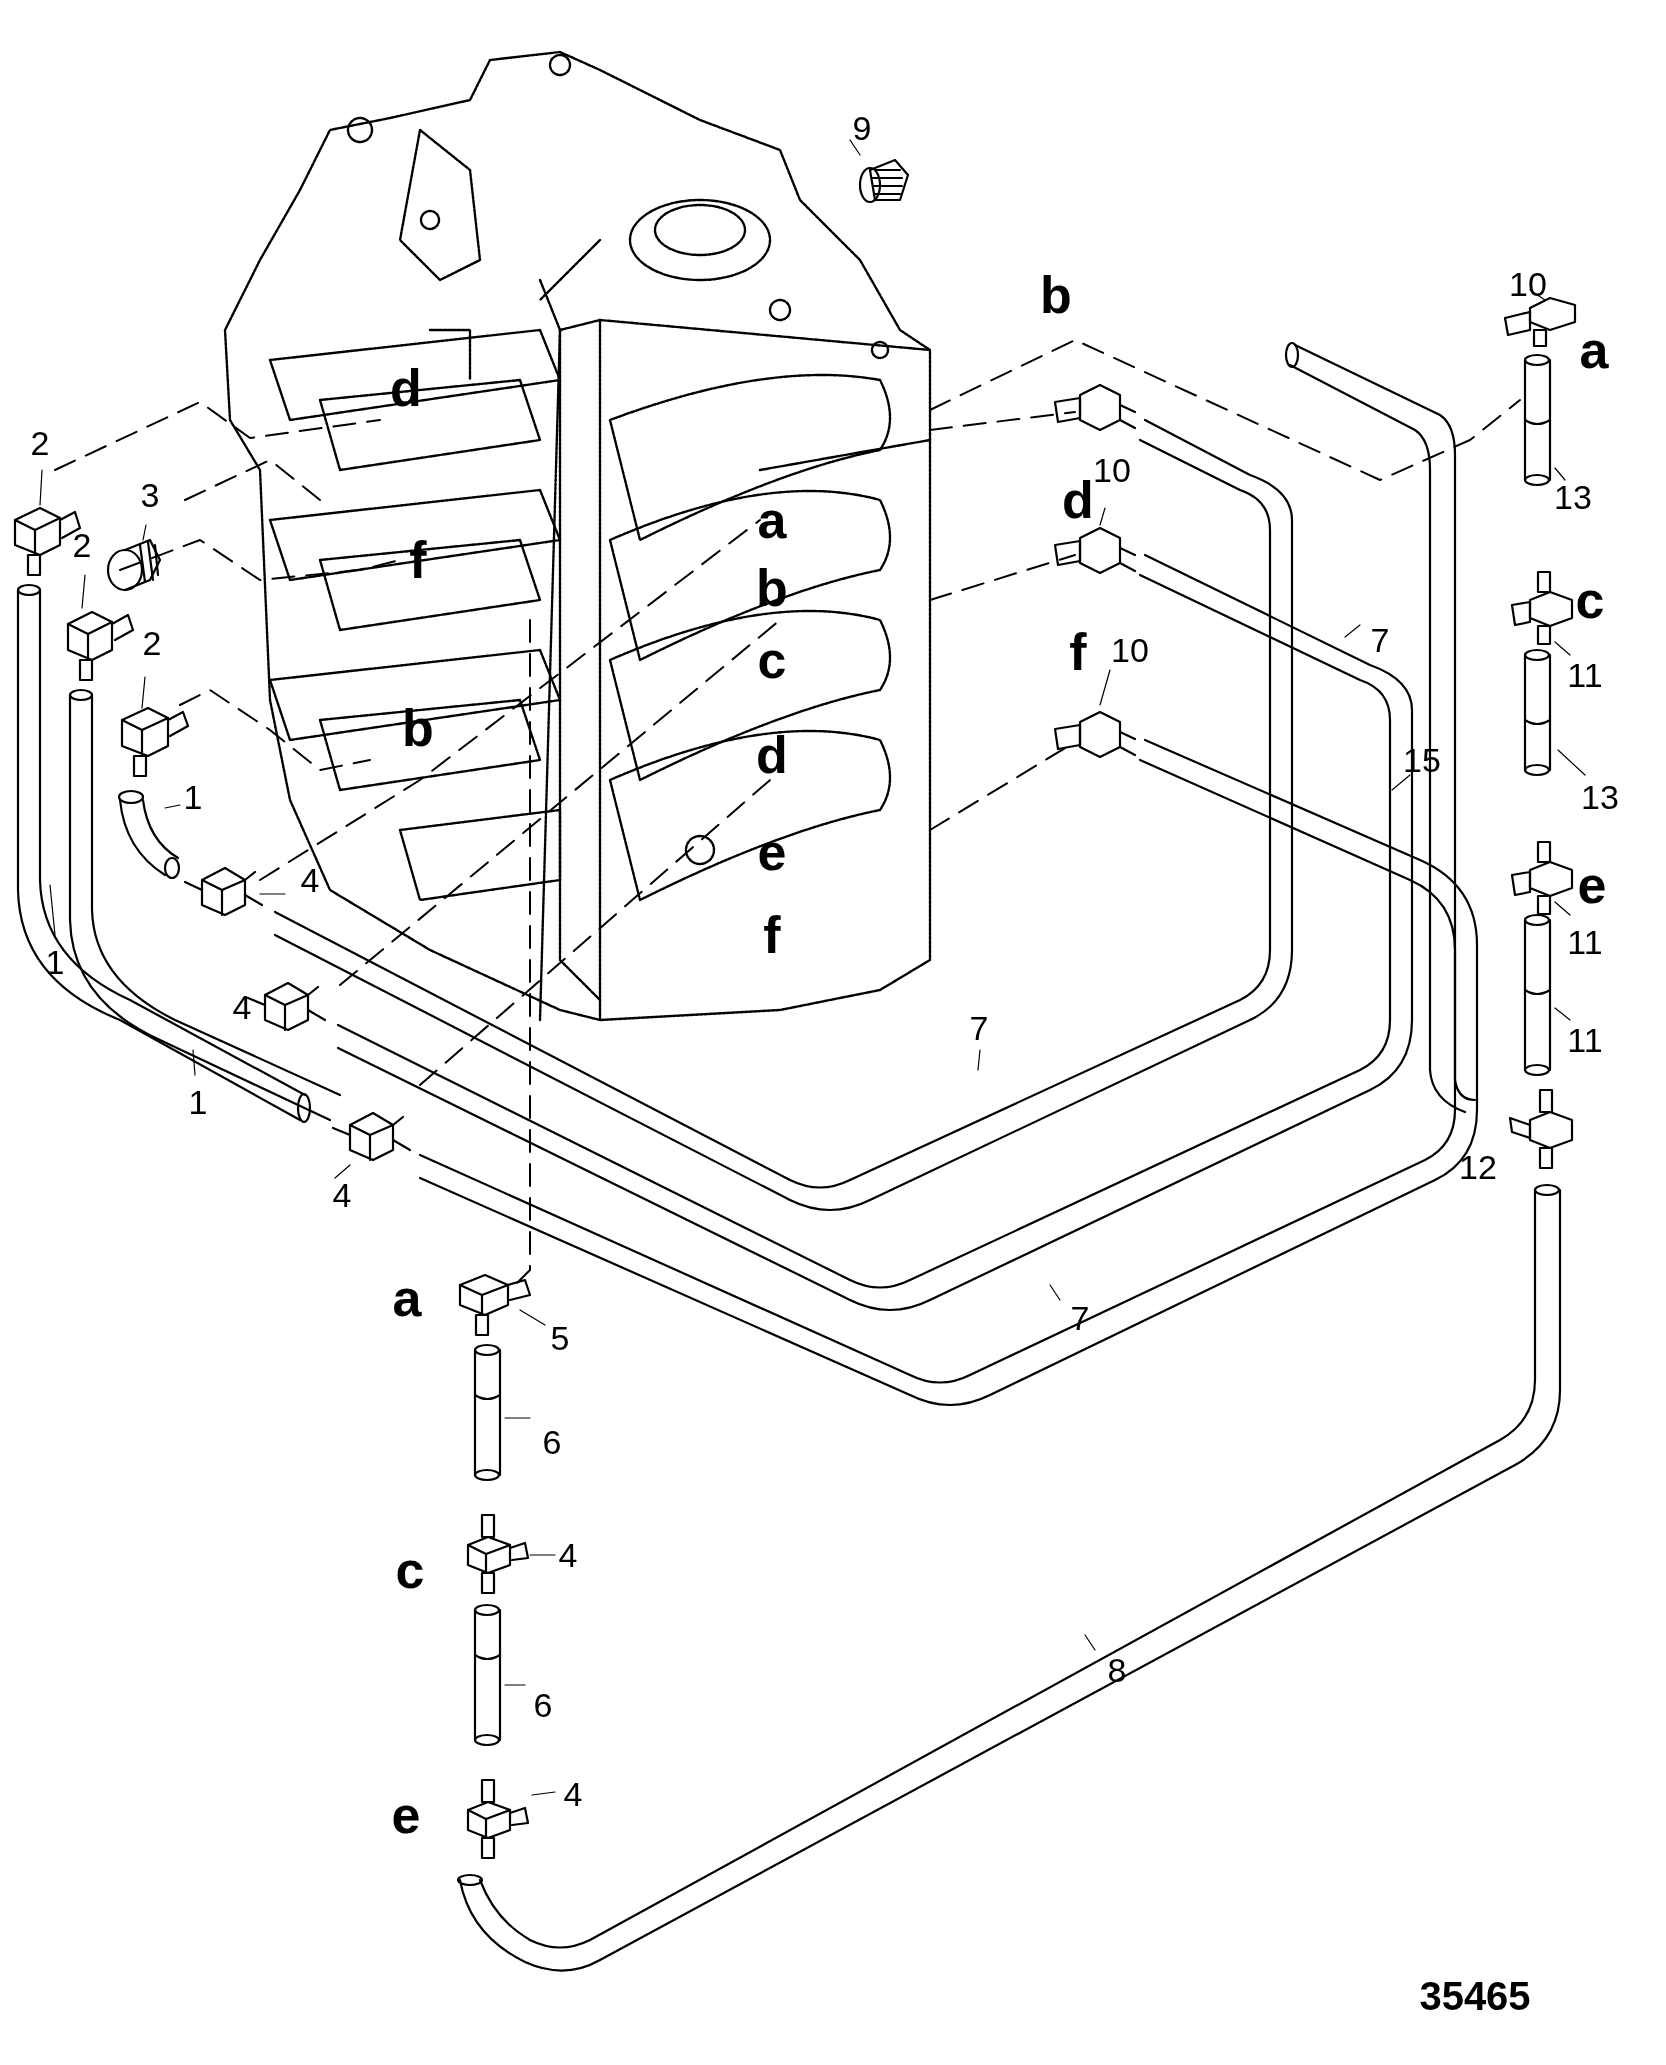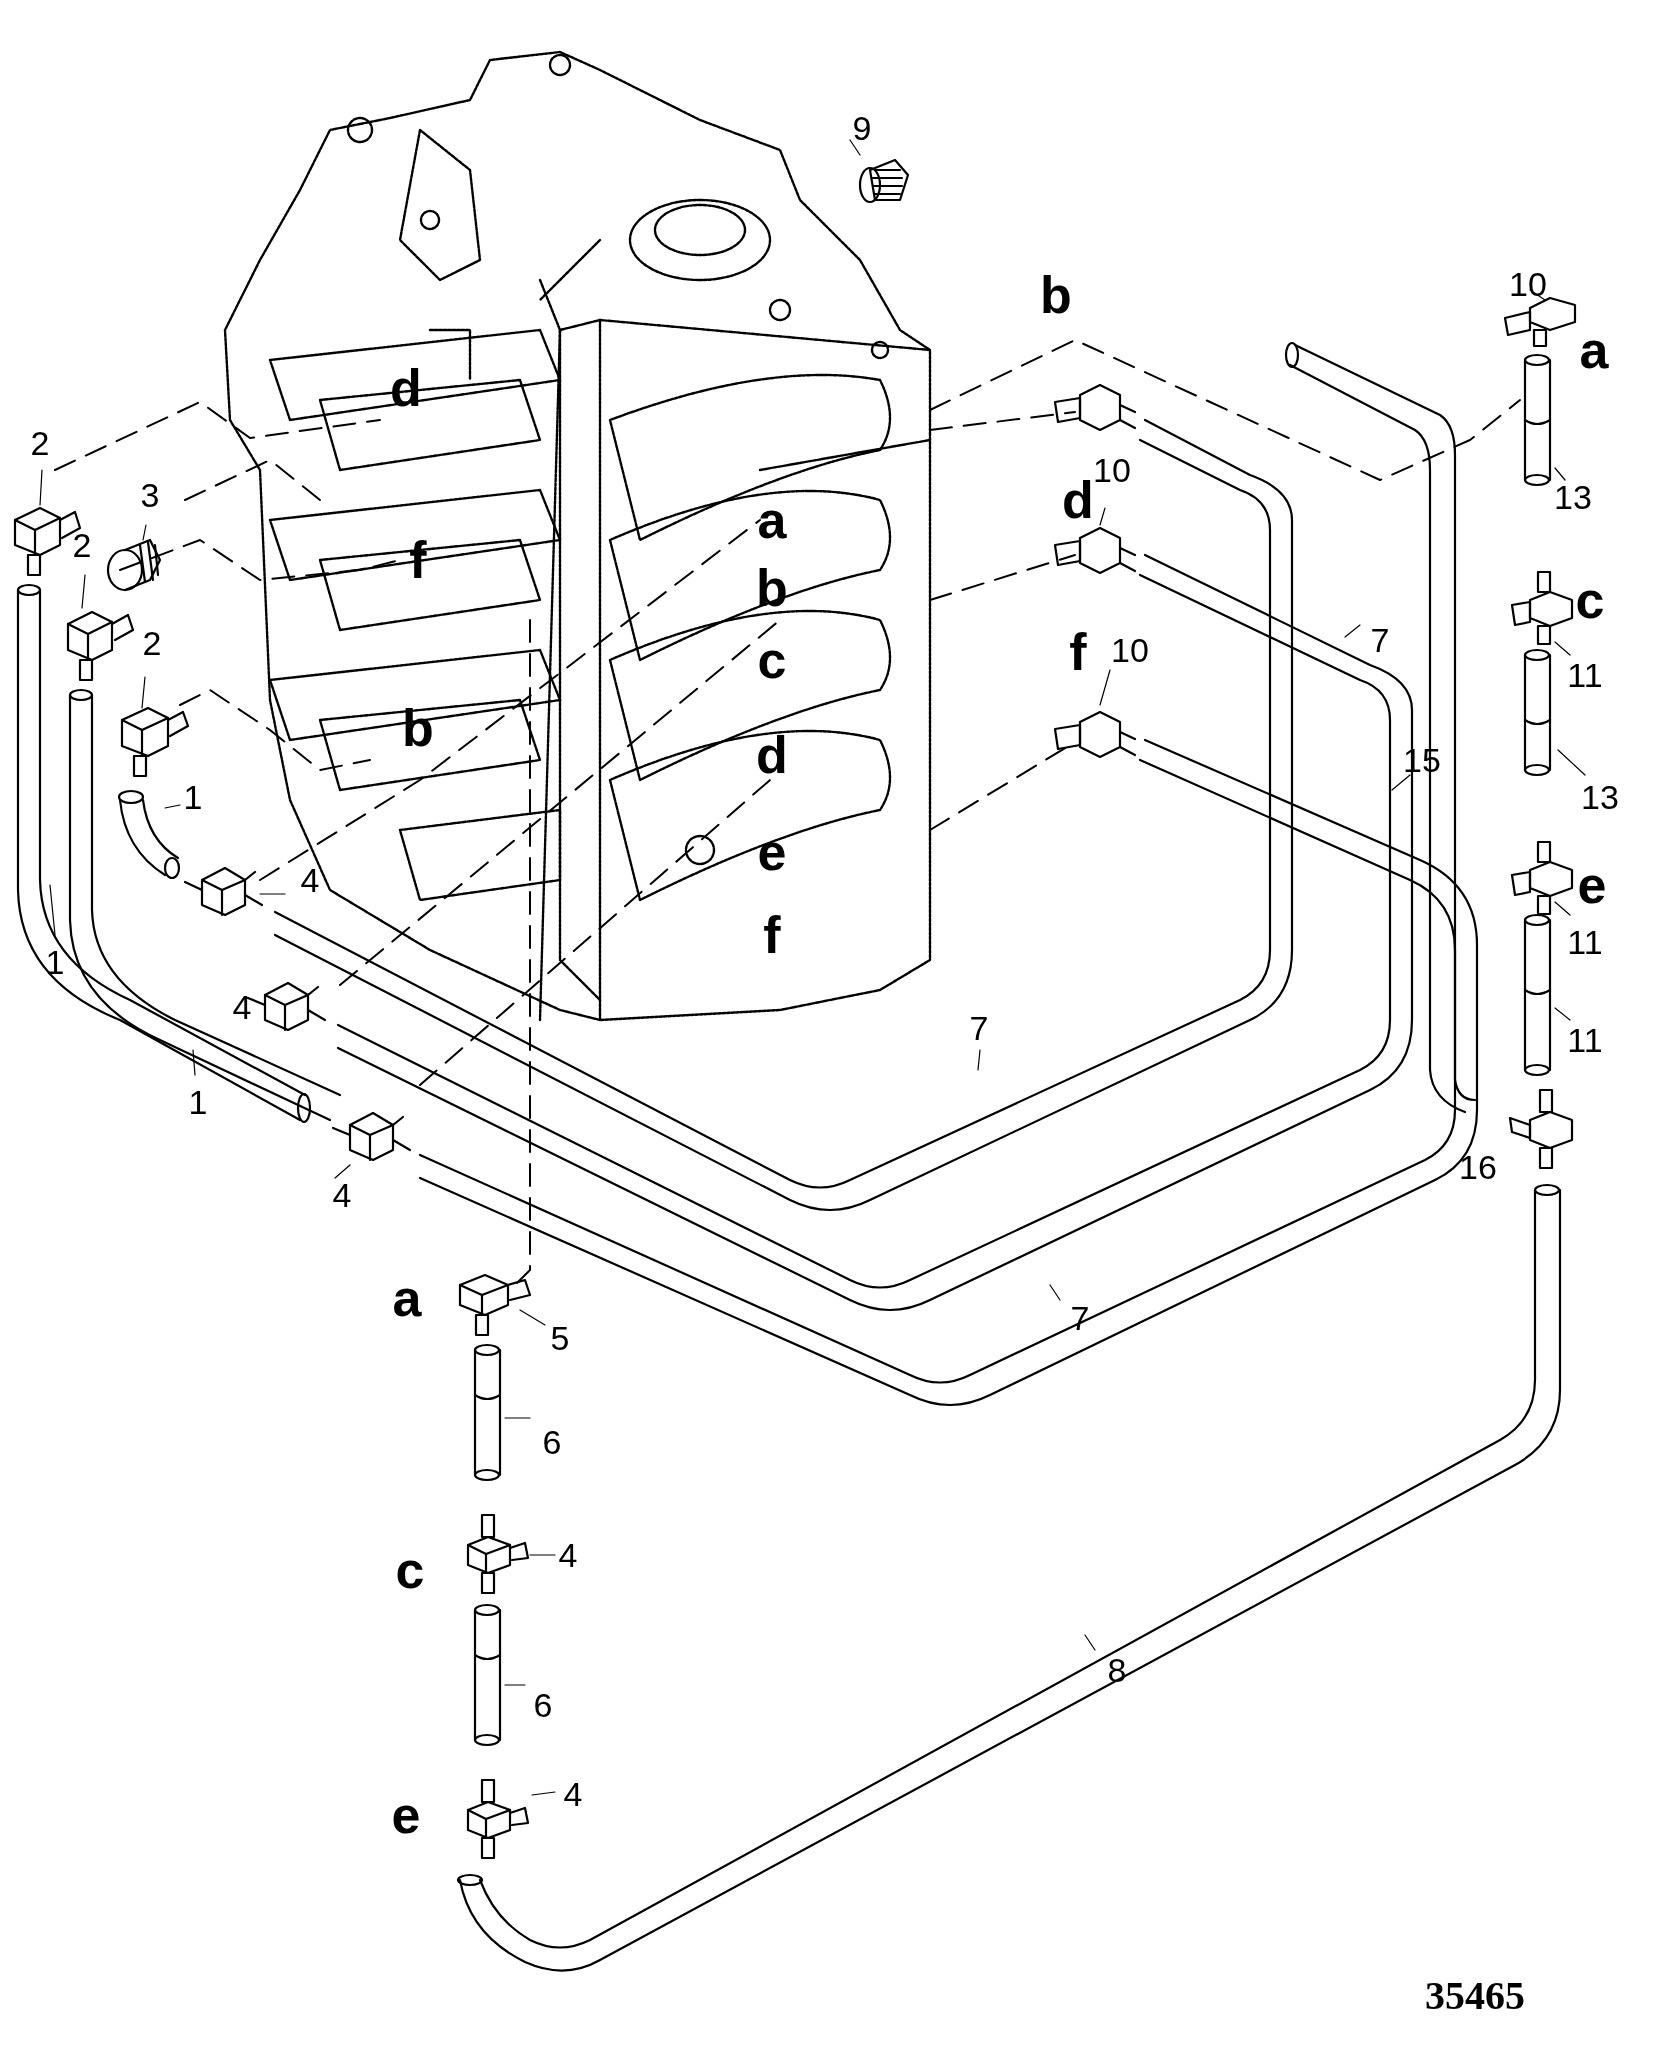--- a/index.html
+++ b/index.html
@@ -1,21 +1,21 @@
 <!DOCTYPE html>
 <html><head>
 <meta charset="utf-8">
 <style>
   html, body { margin: 0; padding: 0; background: #ffffff; }
   body { width: 1666px; height: 2065px; position: relative; overflow: hidden; font-family: "Liberation Sans", sans-serif; }
   #diagram { position: absolute; left: 0; top: 0; width: 1666px; height: 2065px; }
   .lbl { position: absolute; color: #000; font-family: "Liberation Sans", sans-serif; line-height: 1; white-space: nowrap; transform: translate(-50%, -50%); }
   .num { font-size: 34px; font-weight: normal; }
   .let { font-size: 52px; font-weight: bold; }
-  .fig { font-size: 40px; font-weight: bold; font-family: Liberation Serif, serif; }
+  .fig { font-size: 40px; font-weight: bold; }
 </style>
 </head>
 <body>
 
 <svg id="diagram" viewBox="0 0 1666 2065" xmlns="http://www.w3.org/2000/svg">
   <g fill="none" stroke="#000" stroke-width="2.2" stroke-linejoin="round" stroke-linecap="round">
 
     <g stroke-dasharray="3 1.5" stroke-width="2.4">
       <path d="M300,190 L330,130 L390,118 L470,100 L490,60 L560,52 L600,70 L700,120 L780,150 L800,200 L860,260 L900,330 L930,350 L930,960 L880,990 L780,1010 L600,1020 L560,1010 L430,950 L330,890 L290,800 L270,700 L260,470 L230,420 L225,330 L260,260 Z"></path>
       <path d="M560,330 L600,320 L930,350"></path>
@@ -306,21 +306,21 @@
 <div class="lbl num" style="left:1380px;top:640px">7</div>
 <div class="lbl num" style="left:1422px;top:760px">15</div>
 
 <div class="lbl num" style="left:1573px;top:497px">13</div>
 <div class="lbl let" style="left:1590px;top:600px">c</div>
 <div class="lbl num" style="left:1585px;top:675px">11</div>
 <div class="lbl num" style="left:1600px;top:797px">13</div>
 <div class="lbl let" style="left:1592px;top:885px">e</div>
 <div class="lbl num" style="left:1585px;top:942px">11</div>
 <div class="lbl num" style="left:1585px;top:1040px">11</div>
-<div class="lbl num" style="left:1478px;top:1167px">16</div>
+<div class="lbl num" style="left:1478px;top:1167px">12</div>
 
 <div class="lbl num" style="left:193px;top:797px">1</div>
 <div class="lbl num" style="left:310px;top:880px">4</div>
 <div class="lbl num" style="left:55px;top:962px">1</div>
 <div class="lbl num" style="left:242px;top:1007px">4</div>
 <div class="lbl num" style="left:198px;top:1102px">1</div>
 <div class="lbl num" style="left:342px;top:1195px">4</div>
 <div class="lbl num" style="left:979px;top:1028px">7</div>
 <div class="lbl num" style="left:1080px;top:1318px">7</div>
 

